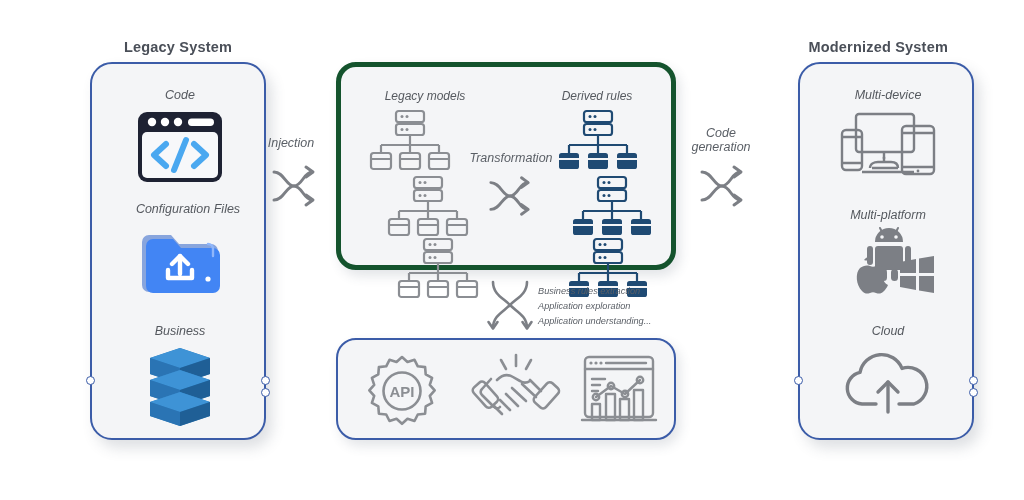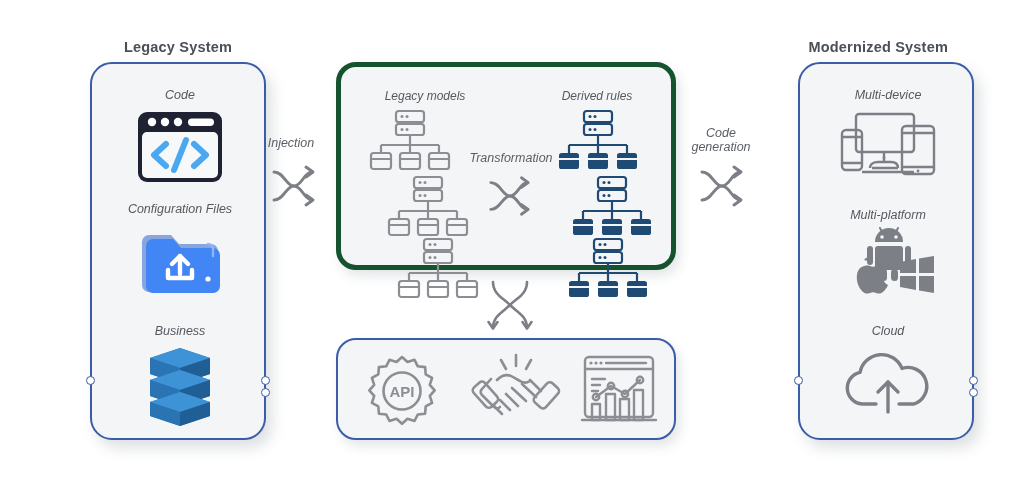--- a/index.html
+++ b/index.html
@@ -93,21 +93,21 @@
         <circle cx="16" cy="12" r="4.2" fill="#ffffff"></circle>
         <circle cx="29" cy="12" r="4.2" fill="#ffffff"></circle>
         <circle cx="42" cy="12" r="4.2" fill="#ffffff"></circle>
         <rect x="52" y="8.5" width="26" height="7.5" rx="3.7" fill="#ffffff"></rect>
         <path d="M30 34 L18 45 L30 56" fill="none" stroke="#4aa8f0" stroke-width="6" stroke-linecap="round" stroke-linejoin="round"></path>
         <path d="M58 34 L70 45 L58 56" fill="none" stroke="#4aa8f0" stroke-width="6" stroke-linecap="round" stroke-linejoin="round"></path>
         <path d="M50 30 L38 60" fill="none" stroke="#4aa8f0" stroke-width="6" stroke-linecap="round"></path>
       </svg>
     </div>
 
-    <div class="cap" style="left:0;top:138px;width:176px;">Configuration Files</div>
+    <div class="cap" style="left:0;top:138px;width:176px;padding-left:8px;">Configuration Files</div>
     <div class="ico" style="left:46px;top:160px;">
       <svg width="84" height="72" viewBox="0 0 84 72">
         <path d="M4 18 a7 7 0 0 1 7-7 h22 l8 9 h32 a7 7 0 0 1 7 7 v34 a7 7 0 0 1 -7 7 h-62 a7 7 0 0 1 -7 -7 z" fill="#2f63c9" opacity=".55"></path>
         <path d="M8 22 a7 7 0 0 1 7-7 h20 l8 9 h32 a7 7 0 0 1 7 7 v31 a7 7 0 0 1 -7 7 h-60 a7 7 0 0 1 -7 -7 z" fill="#4285f4"></path>
         <path d="M70 20 a5 5 0 0 1 5 5 v7" fill="none" stroke="#8fb6fb" stroke-width="2.4" stroke-linecap="round"></path>
         <circle cx="70" cy="55" r="2.6" fill="#ffffff"></circle>
         <path d="M42 32 L42 50" stroke="#ffffff" stroke-width="4.4" stroke-linecap="round"></path>
         <path d="M34 40 L42 32 L50 40" fill="none" stroke="#ffffff" stroke-width="4.4" stroke-linecap="round" stroke-linejoin="round"></path>
         <path d="M30 46 L30 54 L54 54 L54 46" fill="none" stroke="#ffffff" stroke-width="4.4" stroke-linecap="round" stroke-linejoin="round"></path>
       </svg>
@@ -291,20 +291,25 @@
     </div>
   </div>
 
   <div class="ico" style="left:486px;top:280px;">
     <svg width="48" height="50" viewBox="0 0 48 50">
       <path d="M7 2 C7 14 17 18 24 25 C31 32 41 36 41 48" fill="none" stroke="#7c7f85" stroke-width="2.6" stroke-linecap="round"></path>
       <path d="M41 2 C41 14 31 18 24 25 C17 32 7 36 7 48" fill="none" stroke="#7c7f85" stroke-width="2.6" stroke-linecap="round"></path>
       <path d="M2.5 42 L7 48.5 L11.5 42" fill="none" stroke="#7c7f85" stroke-width="2.6" stroke-linecap="round" stroke-linejoin="round"></path>
       <path d="M36.5 42 L41 48.5 L45.5 42" fill="none" stroke="#7c7f85" stroke-width="2.6" stroke-linecap="round" stroke-linejoin="round"></path>
     </svg>
+  </div>
+  <div class="rules">
+    <div>Business rules extraction</div>
+    <div>Application exploration</div>
+    <div>Application understanding...</div>
   </div>
 
   <div id="panel-services">
     <div class="ico" style="left:26px;top:14px;">
       <svg width="76" height="74" viewBox="0 0 76 74">
         <g fill="none" stroke="#8b8e93" stroke-width="2.6" stroke-linejoin="round">
           <path d="M38 3 l5.5 5 7-2.2 3.3 6.5 7.3 .8 .6 7.3 6.4 3.5 -2.3 7 4.9 5.5 -4.9 5.5 2.3 7 -6.4 3.5 -.6 7.3 -7.3 .8 -3.3 6.5 -7-2.2 -5.5 5 -5.5-5 -7 2.2 -3.3-6.5 -7.3-.8 -.6-7.3 -6.4-3.5 2.3-7 -4.9-5.5 4.9-5.5 -2.3-7 6.4-3.5 .6-7.3 7.3-.8 3.3-6.5 7 2.2z"></path>
           <circle cx="38" cy="37" r="18.5"></circle>
         </g>
         <text x="38" y="43" text-anchor="middle" font-family="'Liberation Sans',sans-serif" font-size="15" font-weight="700" fill="#8b8e93">API</text>

